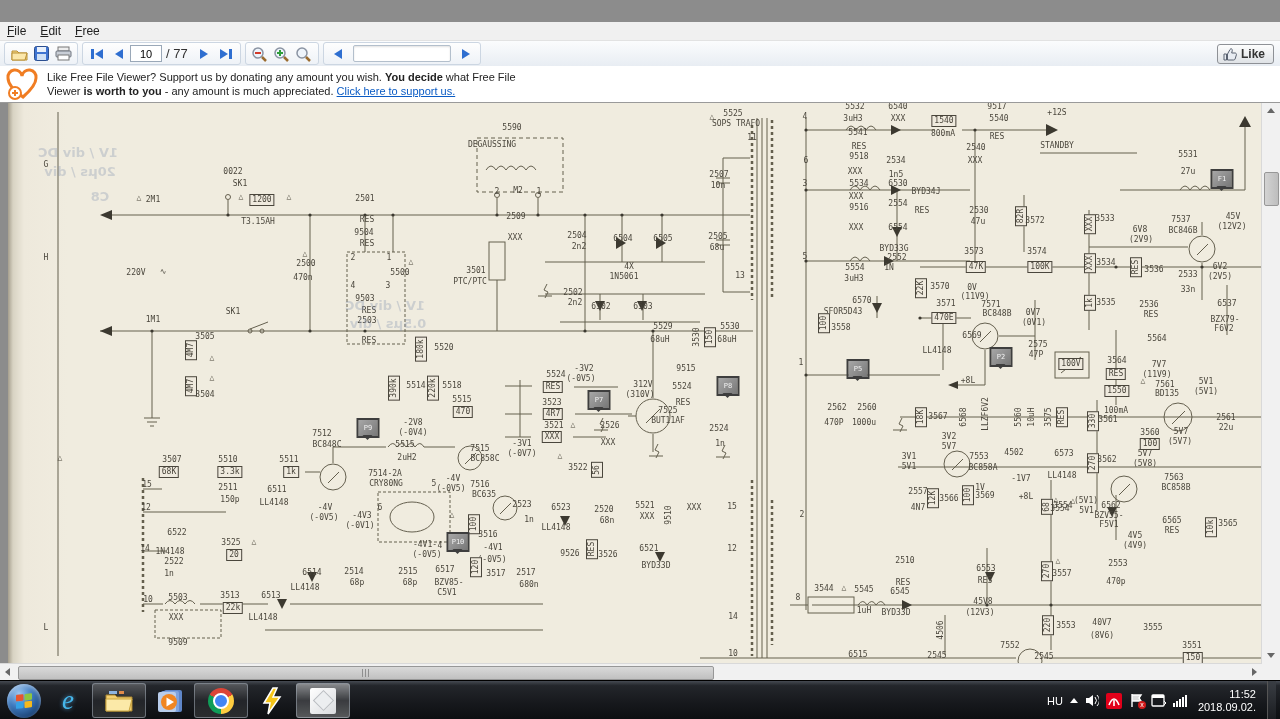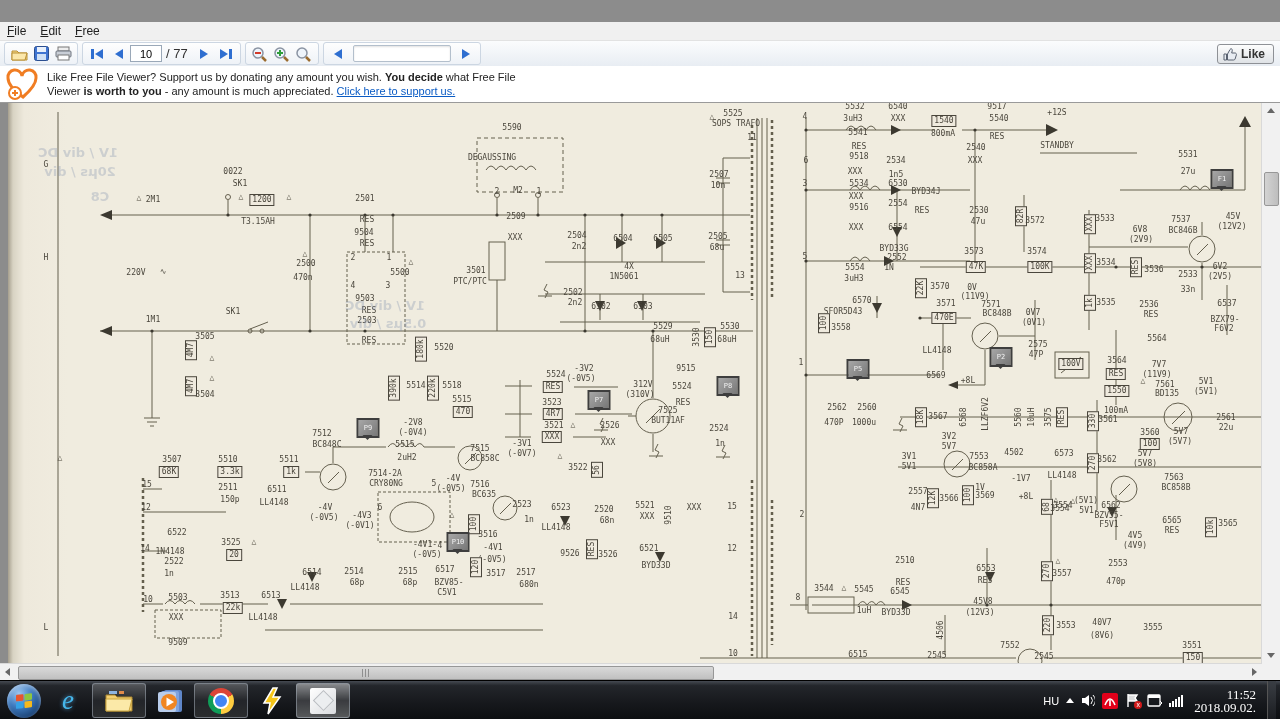--- a/index.html
+++ b/index.html
@@ -69,21 +69,21 @@
   .taskbar{position:absolute;left:0;top:680px;width:1280px;height:39px;
     background:linear-gradient(180deg,#454a52 0%,#23262b 12%,#17191d 55%,#0c0e11 100%);border-top:1px solid #000;}
   .tb-icons{position:absolute;left:2px;top:0;height:39px;display:flex;align-items:center;}
   .task-btn{width:40px;height:33px;margin:0 2px;display:flex;align-items:center;justify-content:center;border-radius:3px;}
   .task-btn.open{width:52px;border:1px solid rgba(160,170,180,.55);background:linear-gradient(180deg,rgba(255,255,255,.22),rgba(255,255,255,.05) 50%,rgba(255,255,255,.12));}
   .task-btn.active{background:linear-gradient(180deg,rgba(255,255,255,.45),rgba(255,255,255,.15) 50%,rgba(255,255,255,.3));}
   .orb{width:34px;height:34px;border-radius:50%;background:radial-gradient(circle at 35% 28%,#9cc6f0 0%,#3f7bc0 40%,#173d6e 80%,#0b2346 100%);
     display:flex;align-items:center;justify-content:center;box-shadow:inset 0 2px 4px rgba(255,255,255,.5);}
   .tray{position:absolute;right:0;top:0;height:39px;display:flex;align-items:center;gap:7px;padding-right:4px;}
   .tray-text{color:#fff;font-size:11px;}
-  .clock{color:#fff;font-size:13px;text-align:right;line-height:13px;margin-left:4px;font-family:Liberation Serif, serif;}
+  .clock{color:#fff;font-size:11px;text-align:right;line-height:13px;margin-left:4px;}
   .show-desktop{width:8px;height:39px;border-left:1px solid #555;margin-left:4px;background:linear-gradient(180deg,#3a3e44,#1a1c20);}
   .sigbars{display:flex;align-items:flex-end;gap:1px;}
   .sigbars i{display:block;width:2px;background:#fff;}
 </style>
 </head>
 <body>
 
 <div class="screen">
 
   <div class="viewer">
@@ -326,21 +326,21 @@
       <span class="lbl" style="left: 233px; top: 312px;">SK1</span>
       <span class="lbl" style="left: 205px; top: 337px;">3505</span>
       <span class="lbl" style="left: 212px; top: 358px;">△</span>
       <span class="lbl box rot" style="left: 191px; top: 350px;">4M7</span>
       <span class="lbl" style="left: 212px; top: 378px;">△</span>
       <span class="lbl" style="left: 205px; top: 395px;">3504</span>
       <span class="lbl box rot" style="left: 191px; top: 386px;">4M7</span>
       <span class="lbl" style="left: 476px; top: 271px;">3501</span>
       <span class="lbl" style="left: 470px; top: 282px;">PTC/PTC</span>
       <span class="lbl" style="left: 512px; top: 128px;">5590</span>
-      <span class="lbl" style="left: 492px; top: 158px;">DEGAUSSING</span>
+      <span class="lbl" style="left: 492px; top: 145px;">DEGAUSSING</span>
       <span class="lbl" style="left: 497px; top: 192px;">2</span>
       <span class="lbl" style="left: 518px; top: 191px;">M2</span>
       <span class="lbl" style="left: 539px; top: 192px;">1</span>
       <span class="lbl" style="left: 516px; top: 217px;">2509</span>
       <span class="lbl" style="left: 515px; top: 238px;">XXX</span>
       <span class="lbl" style="left: 577px; top: 236px;">2504</span>
       <span class="lbl" style="left: 579px; top: 247px;">2n2</span>
       <span class="lbl" style="left: 623px; top: 239px;">6504</span>
       <span class="lbl" style="left: 663px; top: 239px;">6505</span>
       <span class="lbl" style="left: 573px; top: 293px;">2502</span>
@@ -543,21 +543,21 @@
       <span class="lbl box rot" style="left: 921px; top: 288px;">22K</span>
       <span class="lbl" style="left: 940px; top: 287px;">3570</span>
       <span class="lbl" style="left: 946px; top: 304px;">3571</span>
       <span class="lbl box" style="left: 944px; top: 318px;">470E</span>
       <span class="lbl" style="left: 972px; top: 288px;">0V</span>
       <span class="lbl" style="left: 975px; top: 297px;">(11V9)</span>
       <span class="lbl" style="left: 991px; top: 305px;">7571</span>
       <span class="lbl" style="left: 997px; top: 314px;">BC848B</span>
       <span class="lbl" style="left: 1033px; top: 313px;">0V7</span>
       <span class="lbl" style="left: 1034px; top: 323px;">(0V1)</span>
-      <span class="lbl" style="left: 936px; top: 336px; margin-top: 40px;">6569</span>
+      <span class="lbl" style="left: 972px; top: 336px;">6569</span>
       <span class="lbl" style="left: 937px; top: 351px;">LL4148</span>
       <span class="lbl" style="left: 968px; top: 381px;">+8L</span>
       <span class="lbl" style="left: 1038px; top: 345px;">2575</span>
       <span class="lbl" style="left: 1036px; top: 355px;">47P</span>
       <span class="lbl" style="left: 837px; top: 408px;">2562</span>
       <span class="lbl" style="left: 867px; top: 408px;">2560</span>
       <span class="lbl" style="left: 834px; top: 423px;">470P</span>
       <span class="lbl" style="left: 864px; top: 423px;">1000u</span>
       <span class="lbl box rot" style="left: 921px; top: 417px;">18K</span>
       <span class="lbl" style="left: 938px; top: 417px;">3567</span>

